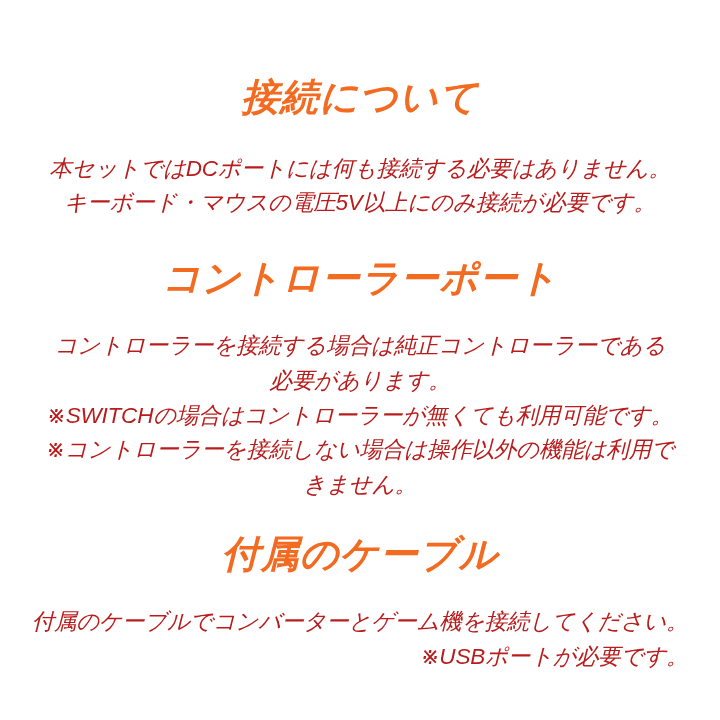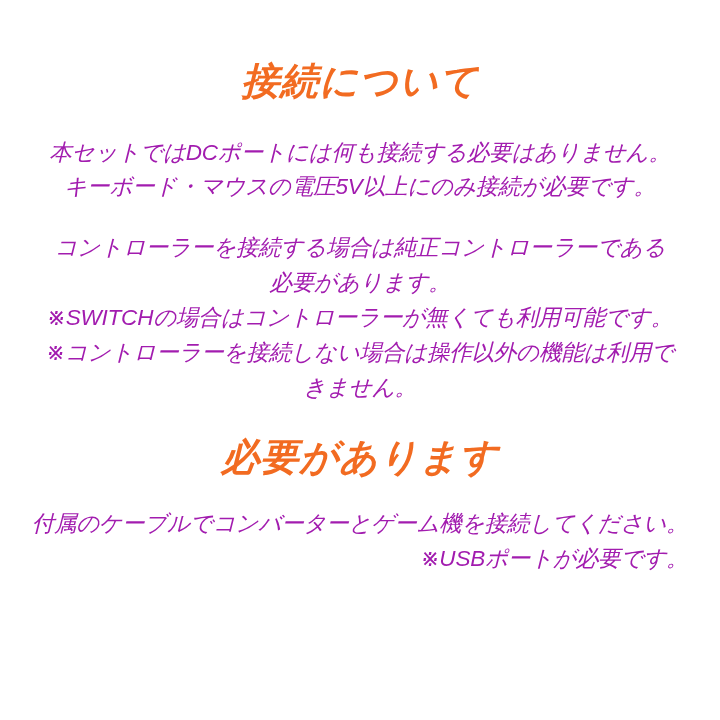--- a/index.html
+++ b/index.html
@@ -11,21 +11,21 @@
     height: 720px;
     background: #ffffff;
     font-family: "Liberation Sans", "DejaVu Sans", sans-serif;
     color: #111111;
     overflow: hidden;
   }
   .page {
     width: 720px;
     height: 628px;
     box-sizing: border-box;
-    padding: 40px 18px 0 18px;
+    padding: 56px 18px 0 18px;
     display: flex;
     flex-direction: column;
     align-items: center;
   }
   .section {
     width: 100%;
     display: flex;
     flex-direction: column;
     align-items: center;
   }
@@ -33,21 +33,21 @@
     color: #f26b21;
     font-weight: bold;
     font-style: italic;
     font-size: 38px;
     line-height: 1.25;
     letter-spacing: 1px;
     text-align: center;
     margin: 0;
   }
   .body-text {
-    color: #a21caf;
+    color: #b91c1c;
     font-style: italic;
     font-size: 22.5px;
     line-height: 1.55;
     text-align: center;
     margin: 0;
     white-space: pre-line;
     letter-spacing: -0.2px;
   }
   #sec-connection .heading { margin-top: 18px; }
   #sec-connection .body-text { margin-top: 30px; }
@@ -61,26 +61,27 @@
 
 <div class="page">
 
   <div class="section" id="sec-connection">
     <h1 class="heading">接続について</h1>
     <p class="body-text">本セットではDCポートには何も接続する必要はありません。
 キーボード・マウスの電圧5V以上にのみ接続が必要です。</p>
   </div>
 
   <div class="section" id="sec-controller">
+    <h1 class="heading">コントローラーポート</h1>
     <p class="body-text">コントローラーを接続する場合は純正コントローラーである
 必要があります。
 ※SWITCHの場合はコントローラーが無くても利用可能です。
 ※コントローラーを接続しない場合は操作以外の機能は利用で
 きません。</p>
   </div>
 
   <div class="section" id="sec-cable">
-    <h1 class="heading">必要があります</h1>
+    <h1 class="heading">付属のケーブル</h1>
     <p class="body-text">付属のケーブルでコンバーターとゲーム機を接続してください。
 ※USBポートが必要です。</p>
   </div>
 
 </div>
 
 </body></html>

